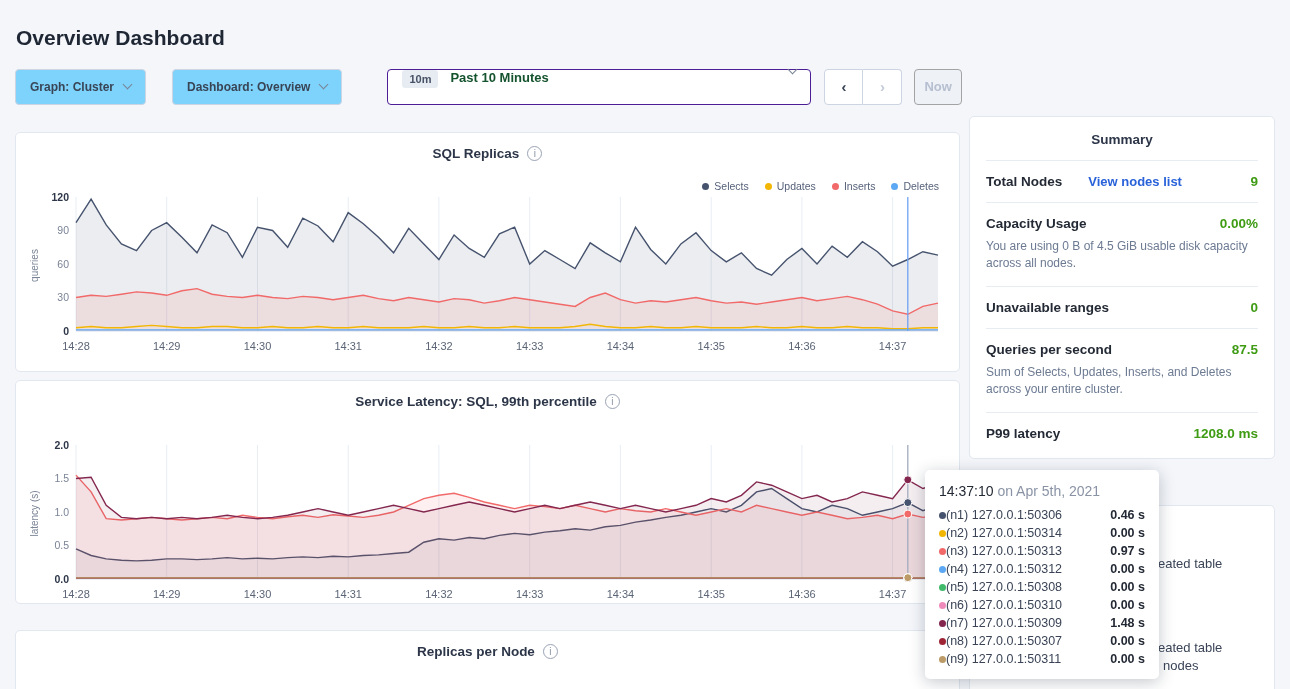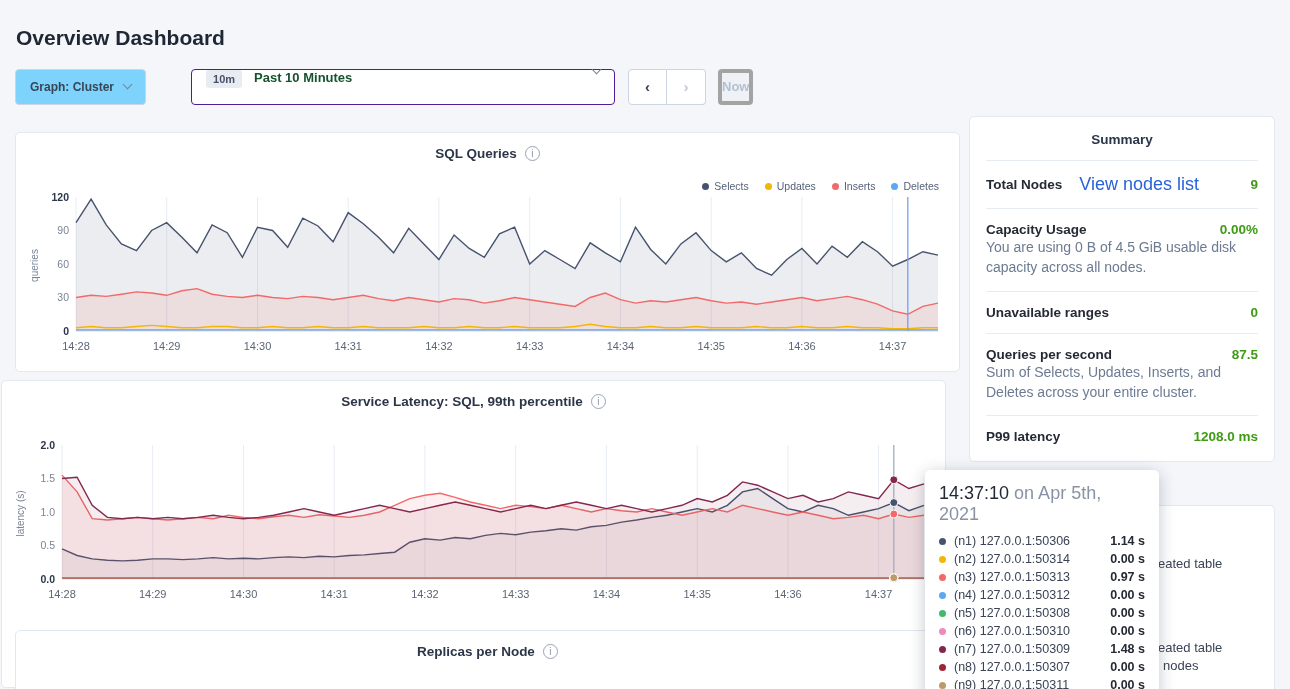--- a/index.html
+++ b/index.html
@@ -29,92 +29,96 @@
   .timesel .caret { margin-left:auto; }
   .arrowgrp { margin-left:13px; display:flex; }
   .arrow {
     width:39px; height:36px; background:#fff; border:1px solid #cdd4e2;
     display:flex; align-items:center; justify-content:center;
     font-size:15px; font-weight:700; color:#394455; cursor:pointer; font-family:inherit;
   }
   .arrow.prev { border-radius:4px 0 0 4px; }
   .arrow.next { border-radius:0 4px 4px 0; border-left:none; color:#c3cad8; }
   .nowbtn {
-    margin-left:12px; height:36px; padding:0 0; background:#eef1f6; border:4px solid #a3a3a3;
+    margin-left:12px; height:36px; padding:0 9px; background:#eef1f6; border:1px solid #a3a3a3;
     border-radius:4px; font-size:13px; font-weight:700; color:#b6bfd0; font-family:inherit;
   }
 
   
   .panel { position:absolute; background:#fff; border:1px solid #e2e8f0; border-radius:5px; }
   #chart1 { left:15px; top:132px; width:945px; height:240px; }
-  #chart2 { left:1px; top:380px; width:945px; height:308px; }
+  #chart2 { left:15px; top:380px; width:945px; height:224px; }
   #chart3 { left:15px; top:630px; width:945px; height:120px; }
   #summary { left:969px; top:116px; width:306px; padding:0 16px 4px; }
   #events  { left:969px; top:505px; width:306px; height:200px; }
 
   .chart-title { display:flex; justify-content:center; align-items:center; gap:8px;
     padding-top:13px; font-size:13.5px; font-weight:700; color:#2c3648; }
   .info { width:15px; height:15px; border-radius:50%; border:1px solid #9aa3b5; color:#8a93a5;
     font-size:10px; font-weight:400; display:inline-flex; align-items:center; justify-content:center; flex:none; }
   .legend { position:absolute; right:20px; top:47px; display:flex; gap:16px; }
   .legend-item { display:flex; align-items:center; gap:5px; font-size:10.5px; color:#56617a; }
   .ldot { width:7px; height:7px; border-radius:50%; flex:none; }
   svg.chart { position:absolute; left:20px; top:54px; }
   .ylab { position:absolute; left:-27px; top:127px; width:90px; text-align:center;
     transform:rotate(-90deg); font-size:10px; color:#7a8496; }
 
   
   .sum-title { text-align:center; font-weight:700; font-size:13.5px; color:#2c3648; padding:15px 0 13px; }
   .sum-row { border-top:1px solid #e7ecf3; padding:13px 0; }
   .sum-head { display:flex; align-items:center; }
   .sum-label { font-weight:700; font-size:13.5px; color:#242a35; }
-  .sum-link { margin-left:17px; font-size:18px; font-weight:400; color:#2962d9; cursor:pointer; }
+  .sum-link { margin-left:26px; font-size:13px; font-weight:700; color:#2962d9; cursor:pointer; }
   .sum-val { margin-left:auto; font-weight:700; font-size:13.5px; color:#3e9b13; }
-  .sum-desc { margin-top:0; font-size:14px; line-height:1.45; color:#6c7a92; }
+  .sum-desc { margin-top:7px; font-size:12px; line-height:1.45; color:#6c7a92; }
 
   
   #tooltip { position:absolute; left:925px; top:470px; width:234px; background:#fff; border-radius:5px;
     box-shadow:0 3px 16px rgba(20,30,50,0.25); padding:13px 14px 11px; z-index:30; }
-  .tt-head { font-size:18px; color:#242a35; margin-bottom:7px; }
+  .tt-head { font-size:14px; color:#242a35; margin-bottom:7px; }
   .tt-head .suffix { color:#8a93a5; }
-  .tt-row { display:flex; align-items:center; gap:8px; padding:2px 0; font-size:12.5px; color:#3a4456; }
+  .tt-row { display:flex; align-items:center; gap:0; padding:2px 0; font-size:12.5px; color:#3a4456; }
   .tt-row .val { margin-left:auto; font-weight:700; color:#242a35; }
   .tt-dot { width:7px; height:7px; border-radius:50%; flex:none; }
 
   
   #events .frag { position:absolute; font-size:13px; color:#3a4456; white-space:nowrap; }
   .f0 { left:188px; top:50px; }
   .f1 { left:188px; top:134px; }
   .f2 { left:193px; top:152px; }
 </style>
 </head>
 <body>
 
 <h1 class="page-title">Overview Dashboard</h1>
 
 <div class="toolbar">
   <button class="dd">
     <span>Graph: Cluster</span>
     <span class="caret"></span>
   </button>
+  <button class="dd dd2">
+    <span>Dashboard: Overview</span>
+    <span class="caret"></span>
+  </button>
   <div class="timesel">
     <span class="badge">10m</span>
     <span class="tlabel">Past 10 Minutes</span>
     <span class="caret"></span>
   </div>
   <div class="arrowgrp">
     <button class="arrow prev">‹</button>
     <button class="arrow next">›</button>
   </div>
   <button class="nowbtn">Now</button>
 </div>
 
 <div class="panel" id="chart1">
   <div class="chart-title">
-    <span>SQL Queries</span>
+    <span>SQL Replicas</span>
     <span class="info">i</span>
   </div>
   <div class="legend">
       <span class="legend-item">
         <span class="ldot" style="background: rgb(70, 83, 110);"></span>
         <span>Selects</span>
       </span>
       <span class="legend-item">
         <span class="ldot" style="background: rgb(242, 183, 5);"></span>
         <span>Updates</span>
@@ -281,21 +285,21 @@
 
 <div id="tooltip">
   <div class="tt-head">
     <span>14:37:10</span>
     <span class="suffix"> on Apr 5th, 2021</span>
   </div>
   <div id="tt-rows">
       <div class="tt-row">
         <span class="tt-dot" style="background: rgb(70, 83, 110);"></span>
         <span>(n1) 127.0.0.1:50306</span>
-        <span class="val">1.14 s</span>
+        <span class="val">0.46 s</span>
       </div>
       <div class="tt-row">
         <span class="tt-dot" style="background: rgb(242, 183, 5);"></span>
         <span>(n2) 127.0.0.1:50314</span>
         <span class="val">0.00 s</span>
       </div>
       <div class="tt-row">
         <span class="tt-dot" style="background: rgb(241, 105, 105);"></span>
         <span>(n3) 127.0.0.1:50313</span>
         <span class="val">0.97 s</span>

